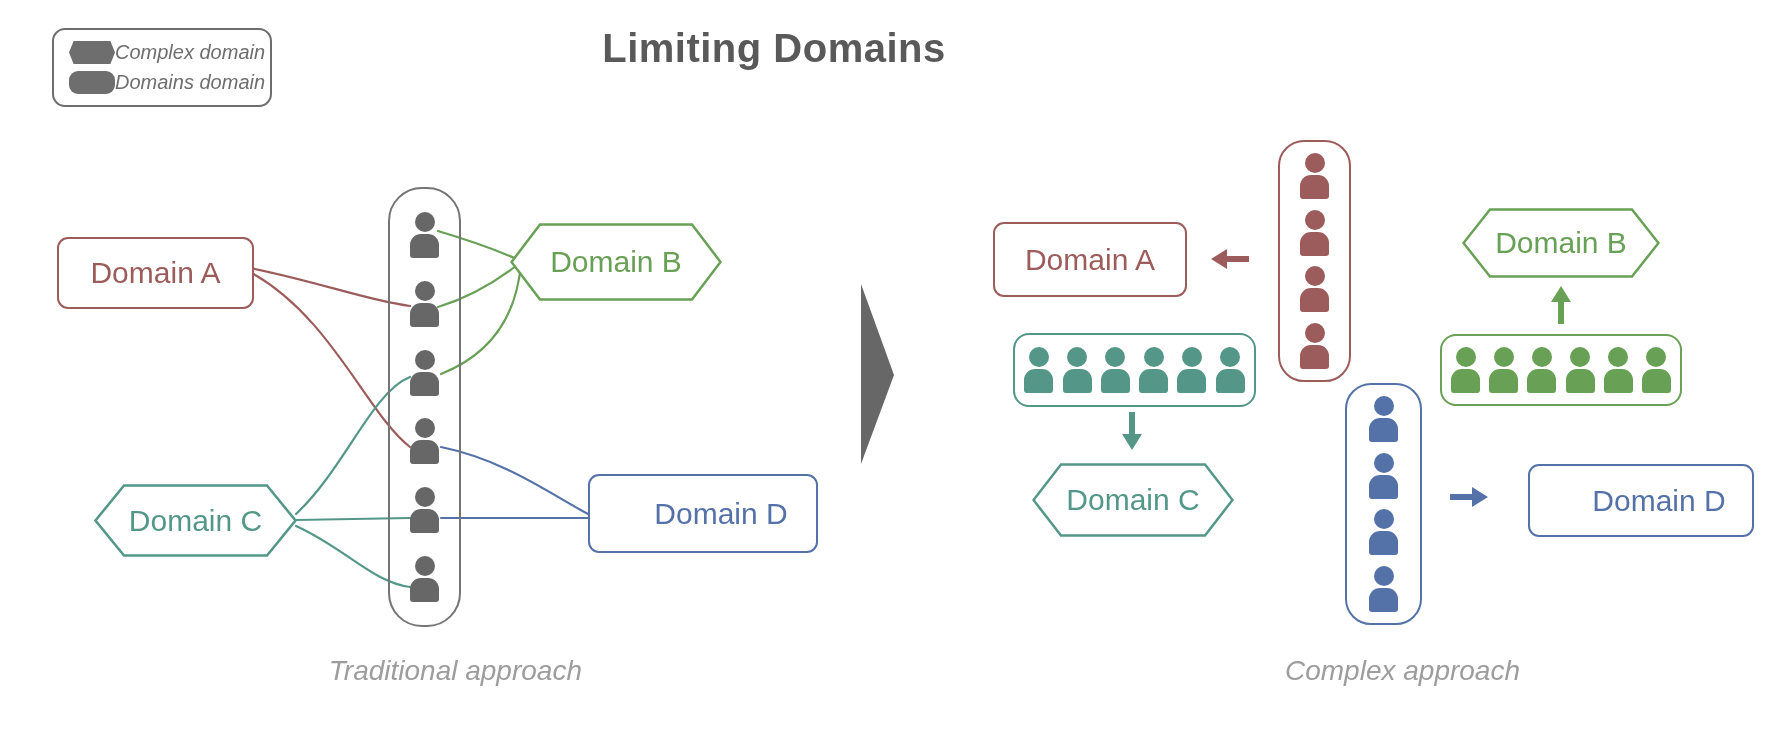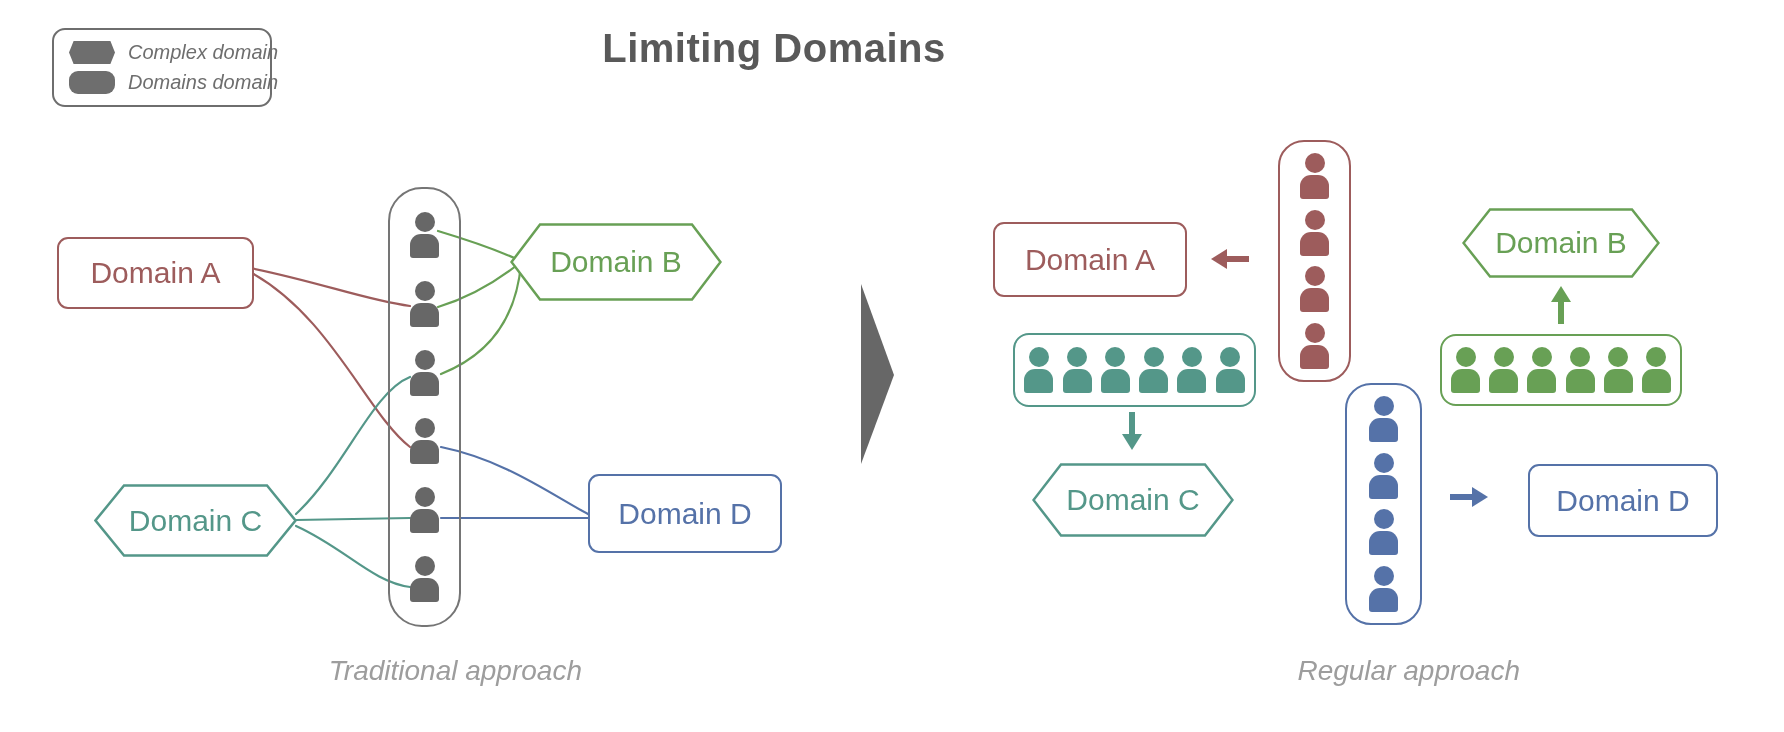--- a/index.html
+++ b/index.html
@@ -19,21 +19,21 @@
   }
   .caption.left  { left:262px; top:655px; width:320px; }
   .caption.right { left:1200px; top:655px; width:320px; }
 
   
   .legend {
     position:absolute; left:52px; top:28px; width:186px;
     border:2px solid var(--legend-gray); border-radius:13px;
     padding:11px 15px; display:flex; flex-direction:column; gap:7px; background:#fff;
   }
-  .legend-row { display:flex; align-items:center; gap:13px; }
+  .legend-row { display:flex; align-items:center; }
   .legend-hex {
     width:46px; height:23px; background:var(--legend-gray);
     clip-path:polygon(10% 0, 90% 0, 100% 50%, 90% 100%, 10% 100%, 0% 50%);
     flex:0 0 auto;
   }
   .legend-rect { width:46px; height:23px; background:var(--legend-gray); border-radius:9px; flex:0 0 auto; }
   .legend-label { font-size:20px; font-style:italic; color:var(--legend-gray); white-space:nowrap; }
 
   
   .links { position:absolute; left:0; top:0; pointer-events:none; }
@@ -42,21 +42,21 @@
   .link-green { stroke:var(--green); }
   .link-teal  { stroke:var(--teal); }
   .link-blue  { stroke:var(--blue); }
 
   
   .domain-box {
     position:absolute; background:#fff; border-radius:11px;
     display:flex; align-items:center; justify-content:center;text-align:center;
   }
   .domain-box.red  { border:2.5px solid var(--red); }
-  .domain-box.blue { border:2.5px solid var(--blue); }
+  .domain-box.blue { border:2.5px solid var(--blue);padding-left:36px; }
   .domain-label { font-size:30px; white-space:nowrap; }
   .red-text   { color:var(--red); }
   .green-text { color:var(--green); }
   .teal-text  { color:var(--teal); }
   .blue-text  { color:var(--blue); }
 
   .hex { position:absolute; }
   .hex svg { position:absolute; left:0; top:0; }
   .hex polygon { fill:#ffffff; stroke-width:2.5px; }
   .hex.green polygon { stroke:var(--green); }
@@ -316,15 +316,15 @@
       </svg>
   </div>
 
   <div class="hex green" style="left:1462px; top:208px; width:198px; height:70px;">
     <svg width="198" height="70">
       <polygon points="28,1.5 170,1.5 196.5,35 170,68.5 28,68.5 1.5,35"></polygon>
     </svg>
     <span class="hex-label green-text">Domain B</span>
   </div>
 
-  <div class="caption right">Regular approach</div>
+  <div class="caption right">Complex approach</div>
 
 </div>
 
 </body></html>

